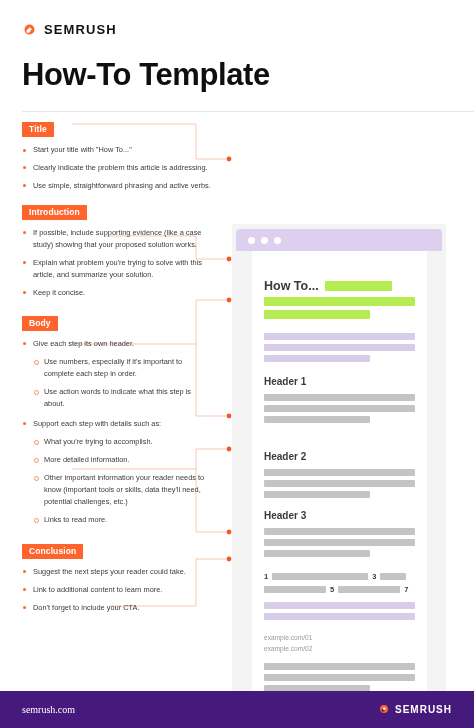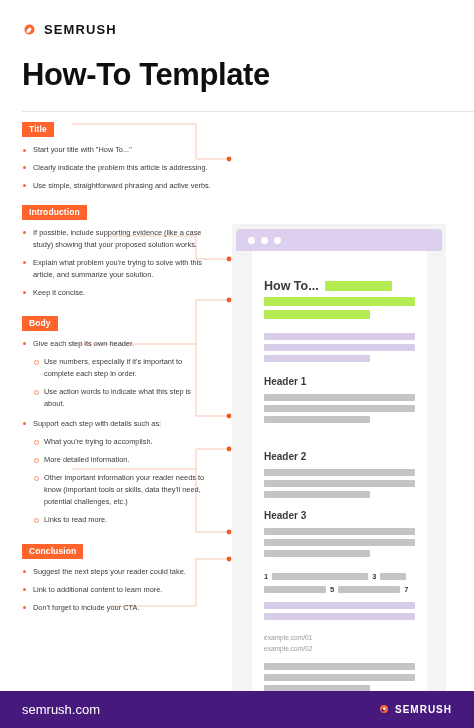--- a/index.html
+++ b/index.html
@@ -156,21 +156,21 @@
   .footer {
     position:absolute;
     left:0; bottom:0;
     width:474px; height:37px;
     background:#46197d;
     display:flex;
     align-items:center;
     justify-content:space-between;
     padding:0 22px;
   }
-  .footer-url { color:#ffffff; font-size:13px; }
+  .footer-url { color:#ffffff; font-size:10px;font-family:Liberation Serif, serif; }
   .footer-logo { display:flex; align-items:center; gap:5px; }
   .footer-word {
     color:#ffffff; font-size:10px; font-weight:bold; letter-spacing:1px;
   }
 </style>
 </head>
 <body>
 
 <div class="header">
   <div class="logo-row">

